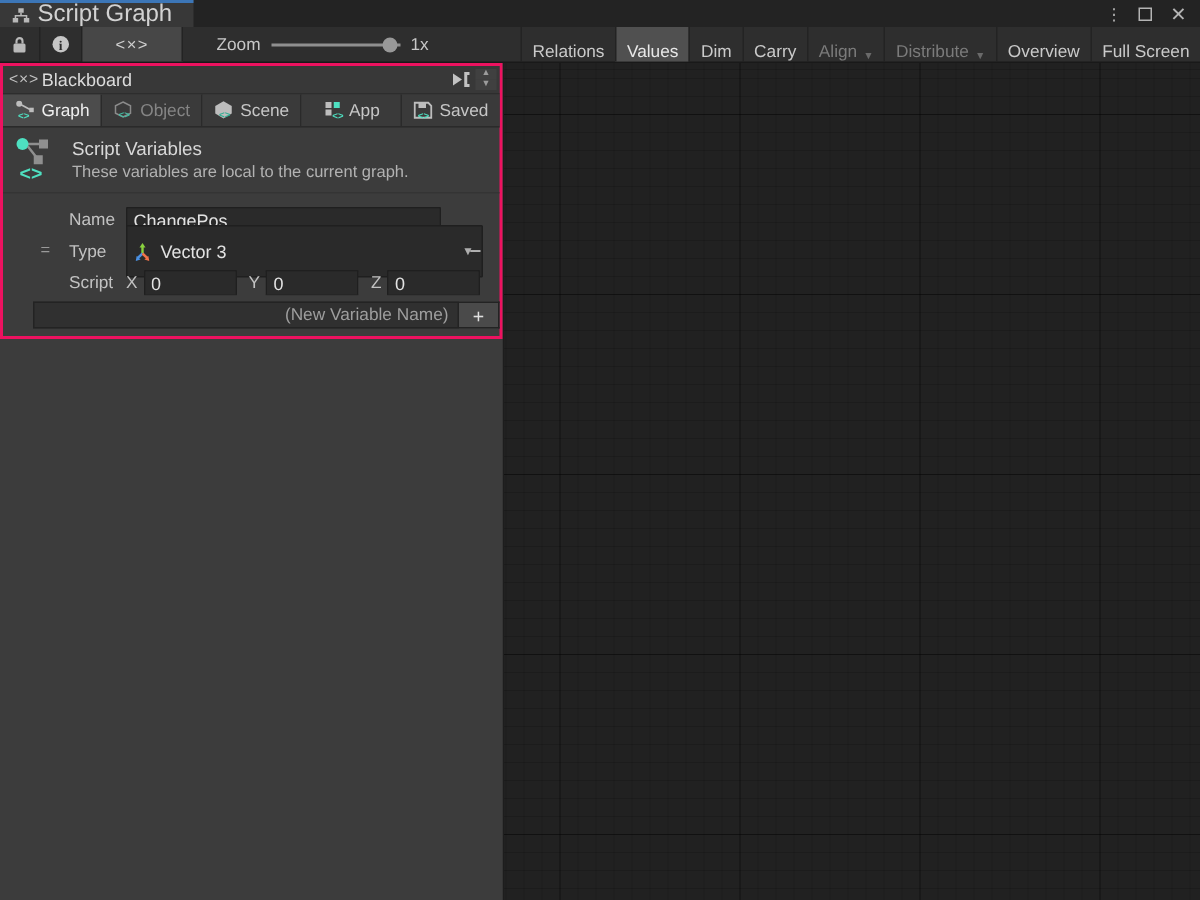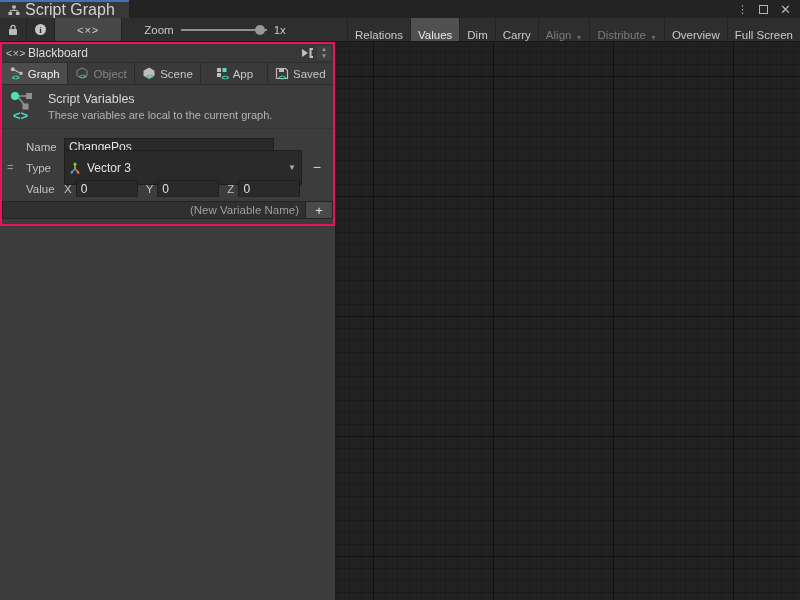--- a/index.html
+++ b/index.html
@@ -53,21 +53,21 @@
   .bb-tab { flex:1; display:flex; align-items:center; justify-content:center; gap:4px;
             font-size:11.5px; color:#c6c6c6; background:#3a3a3a; border-right:1px solid #2a2a2a; }
   .bb-tab:last-child { border-right:none; }
   .bb-tab.active { background:#4c4c4c; color:#efefef;align-items:center; }
   .bb-tab.disabled { color:#858585; }
 
   .bb-section { display:flex; align-items:center; gap:11px; padding:6px 10px 7px 8px; border-bottom:1px solid #343434; }
   .sec-title { font-size:12.5px; color:#d8d8d8; margin-bottom:3px; }
   .sec-desc { font-size:11px; color:#b2b2b2; }
 
-  .bb-fields { padding:6px 0 5px 0; }
+  .bb-fields { padding:6px 0 5px 0;margin-left:20px; }
   .frow { display:flex; align-items:center; height:19px; margin:2px 0; position:relative; padding-left:24px; }
   .flabel { width:38px; flex:0 0 auto; font-size:11.5px; color:#c2c2c2; }
   .drag-handle { position:absolute; left:5px; top:3px; color:#9a9a9a; font-size:11px; }
   .txt-input { background:#2a2a2a; border:1px solid #1f1f1f; border-bottom-color:#262626;
                color:#e2e2e2; font-size:12px; height:17px; padding:0 4px; border-radius:1px;
                font-family:"Liberation Sans", sans-serif; outline:none; }
   .name-input { width:210px; }
   .dropdown { width:238px; height:35px; background:#2a2a2a; border:1px solid #1f1f1f; border-radius:1px;
               display:flex; align-items:center; gap:5px; padding:0 5px 0 3px; color:#e2e2e2; font-size:12px; }
   .dropdown .caret { margin-left:auto; font-size:8px; color:#aeaeae; }
@@ -285,21 +285,21 @@
                   <path d="M7 8l3.2 3" stroke="#f2734a" stroke-width="1.6"></path>
                   <path d="M11.5 13l-3.2-1 2.6-2.4z" fill="#f2734a"></path>
                 </svg>
               </span>
               <span>Vector 3</span>
               <span class="caret">▼</span>
             </div>
             <span class="minus-btn">−</span>
           </div>
           <div class="frow">
-            <span class="flabel">Value</span>
+            <span class="flabel">Script</span>
             <div class="axis-group">
               <span class="axis-label">X</span>
               <input class="txt-input axis-input" type="text" value="0" style="">
             </div>
             <div class="axis-group">
               <span class="axis-label">Y</span>
               <input class="txt-input axis-input" type="text" value="0" style="">
             </div>
             <div class="axis-group">
               <span class="axis-label">Z</span>

